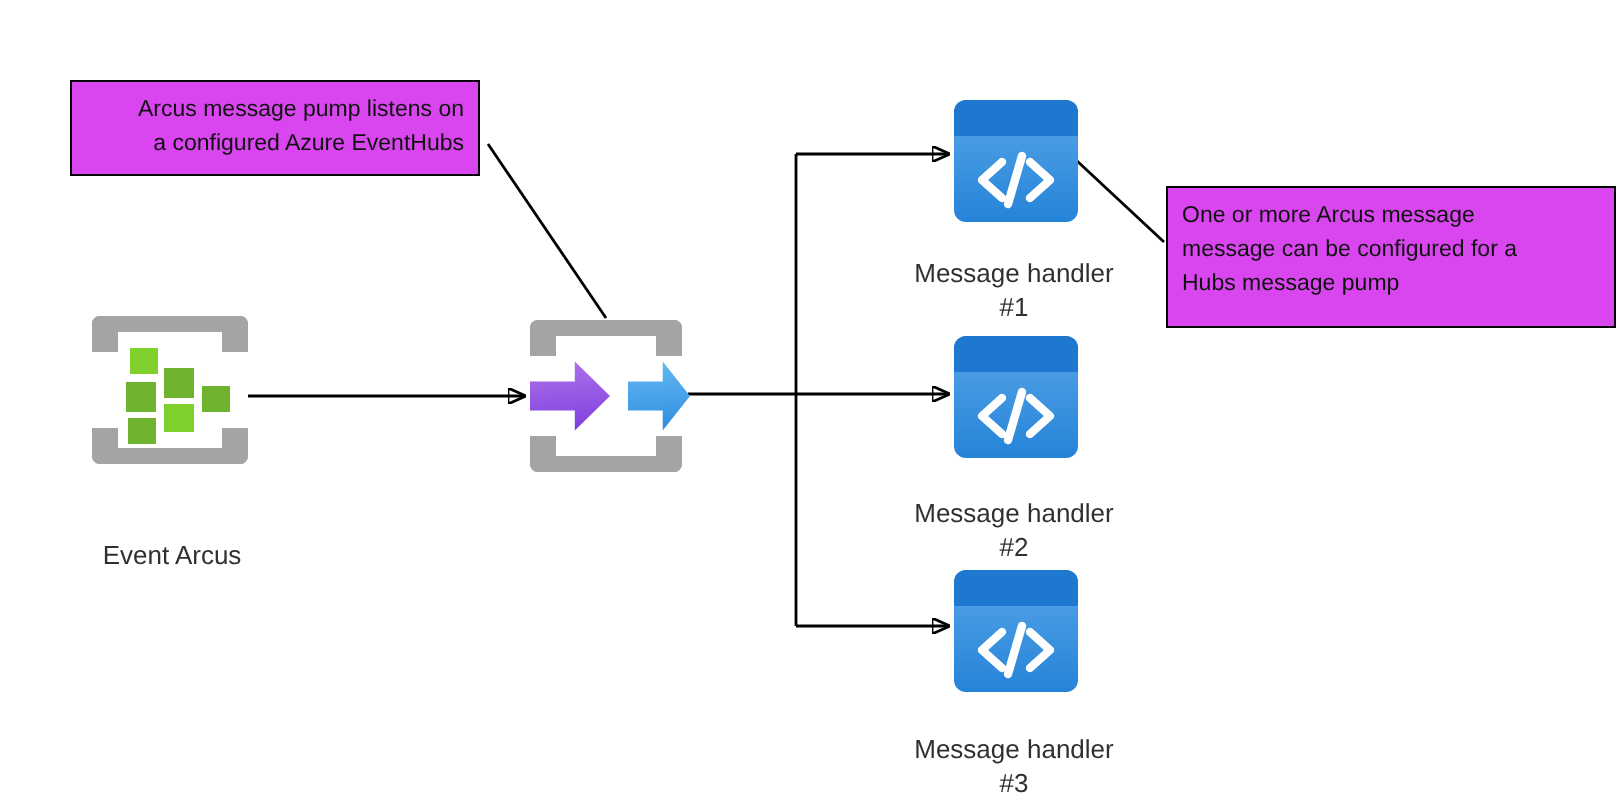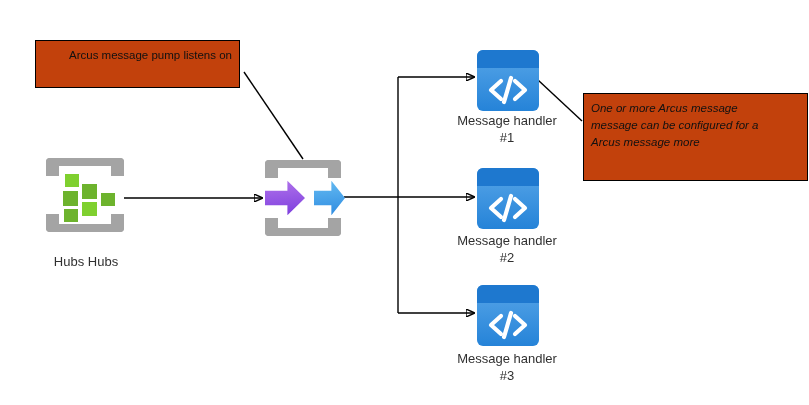--- a/index.html
+++ b/index.html
@@ -21,21 +21,21 @@
   body{
     width:809px;height:405px;background:var(--background);
     font-family:"Liberation Sans",sans-serif;overflow:hidden;position:relative;
   }
   .canvas{position:absolute;inset:0;width:809px;height:405px;}
   svg.connectors{position:absolute;left:0;top:0;width:809px;height:405px;overflow:visible;}
   svg.connectors line, svg.connectors path{stroke:var(--connector);stroke-width:1.4;fill:none;}
 
   
   .callout{
-    position:absolute;border:1.3px solid #000;background:#c2410c;
+    position:absolute;border:1.3px solid #000;background:#d946ef;
     font-size:11.5px;line-height:17px;color:#111;box-sizing:border-box;
     padding:6px 7px 4px 7px;
   }
   .callout .cl{display:block;white-space:nowrap;}
   .callout.right-align{text-align:right;}
 
   
   .frame-icon{position:absolute;}
   .bracket{position:absolute;left:0;right:0;height:18px;box-sizing:border-box;}
   .bracket.top{
@@ -73,21 +73,21 @@
     position:absolute;top:0;left:0;right:0;height:18px;background:var(--handler_bar);
   }
   .handler-icon svg{position:absolute;left:0;top:0;}
   .handler-icon svg polyline,.handler-icon svg line{
     stroke:#fff;stroke-width:4.2;fill:none;stroke-linecap:round;stroke-linejoin:round;
   }
 
   
   .node-label{
     position:absolute;text-align:center;color:var(--text_dark);
-    font-size:13px;line-height:17px;
+    font-size:13px;line-height:17px;margin-top:16px;
   }
   .node-label .sub{display:block;}
 </style>
 </head>
 <body>
 
 <div class="canvas">
 
   <svg class="connectors">
     <defs>
@@ -99,39 +99,40 @@
     <line x1="344" y1="197" x2="474" y2="197" marker-end="url(#ah)"></line>
     <path d="M398,77 L398,313"></path>
     <line x1="398" y1="77" x2="474" y2="77" marker-end="url(#ah)"></line>
     <line x1="398" y1="313" x2="474" y2="313" marker-end="url(#ah)"></line>
     <line x1="244" y1="72" x2="303" y2="159"></line>
     <line x1="538" y1="80" x2="582" y2="121"></line>
   </svg>
 
   <div class="callout right-align" style="left:35px;top:40px;width:205px;height:48px;">
     <span class="cl">Arcus message pump listens on</span>
+    <span class="cl">a configured Azure EventHubs</span>
   </div>
 
-  <div class="callout" style="left:583px;top:93px;width:225px;height:88px;font-style:italic;">
+  <div class="callout" style="left:583px;top:93px;width:225px;height:71px;">
     <span class="cl">One or more Arcus message</span>
     <span class="cl">message can be configured for a</span>
-    <span class="cl">Arcus message more</span>
+    <span class="cl">Hubs message pump</span>
   </div>
 
   <div class="frame-icon" style="left:46px;top:158px;width:78px;height:74px;">
     <div class="bracket top"></div>
     <div class="bracket bottom"></div>
     <div class="sq bright" style="left:19px;top:16px;width:14px;height:13px;"></div>
     <div class="sq mid" style="left:17px;top:33px;width:15px;height:15px;"></div>
     <div class="sq mid" style="left:18px;top:51px;width:14px;height:13px;"></div>
     <div class="sq mid" style="left:36px;top:26px;width:15px;height:15px;"></div>
     <div class="sq bright" style="left:36px;top:44px;width:15px;height:14px;"></div>
     <div class="sq mid" style="left:55px;top:35px;width:14px;height:13px;"></div>
   </div>
-  <div class="node-label" style="left:26px;top:253px;width:120px;">Hubs Hubs</div>
+  <div class="node-label" style="left:26px;top:253px;width:120px;">Event Arcus</div>
 
   <div class="frame-icon" style="left:265px;top:160px;width:76px;height:76px;">
     <div class="bracket top"></div>
     <div class="bracket bottom"></div>
     <div class="block-arrow purple" style="left:0px;top:20px;width:40px;height:36px;"></div>
     <div class="block-arrow blue" style="left:49px;top:20px;width:31px;height:36px;"></div>
   </div>
 
   <div class="handler-icon" style="left:477px;top:50px;">
     <div class="bar"></div>

